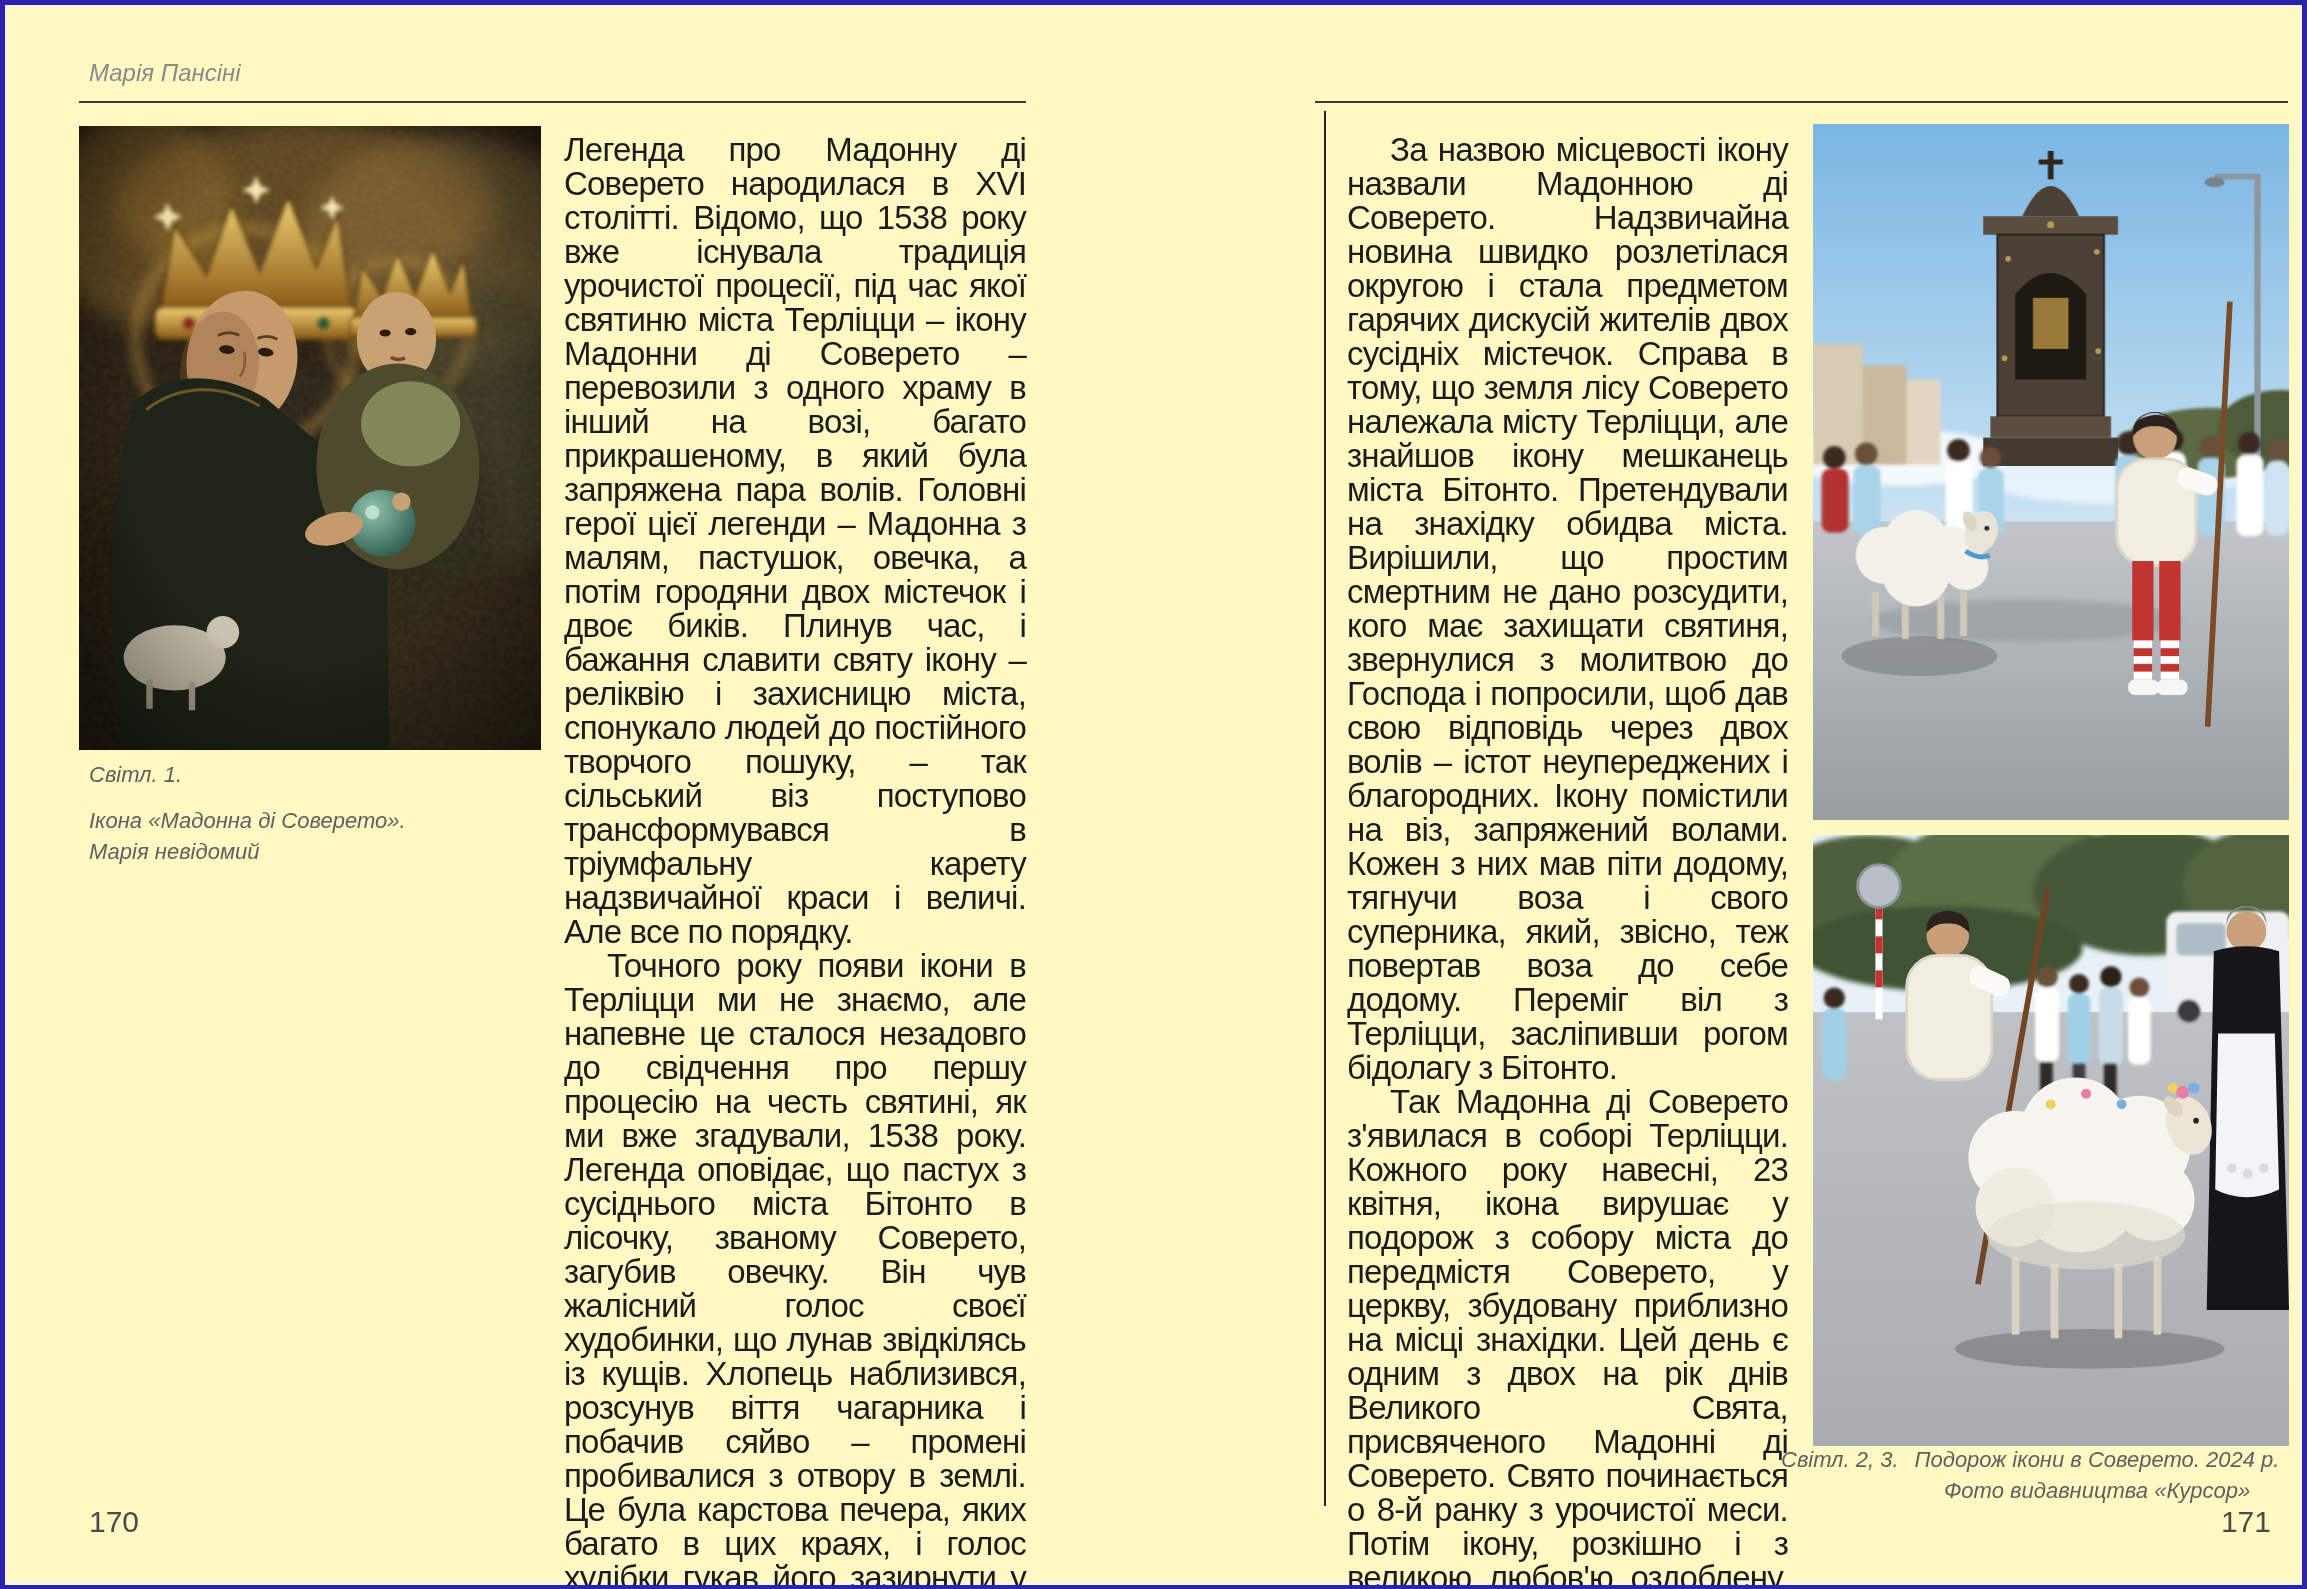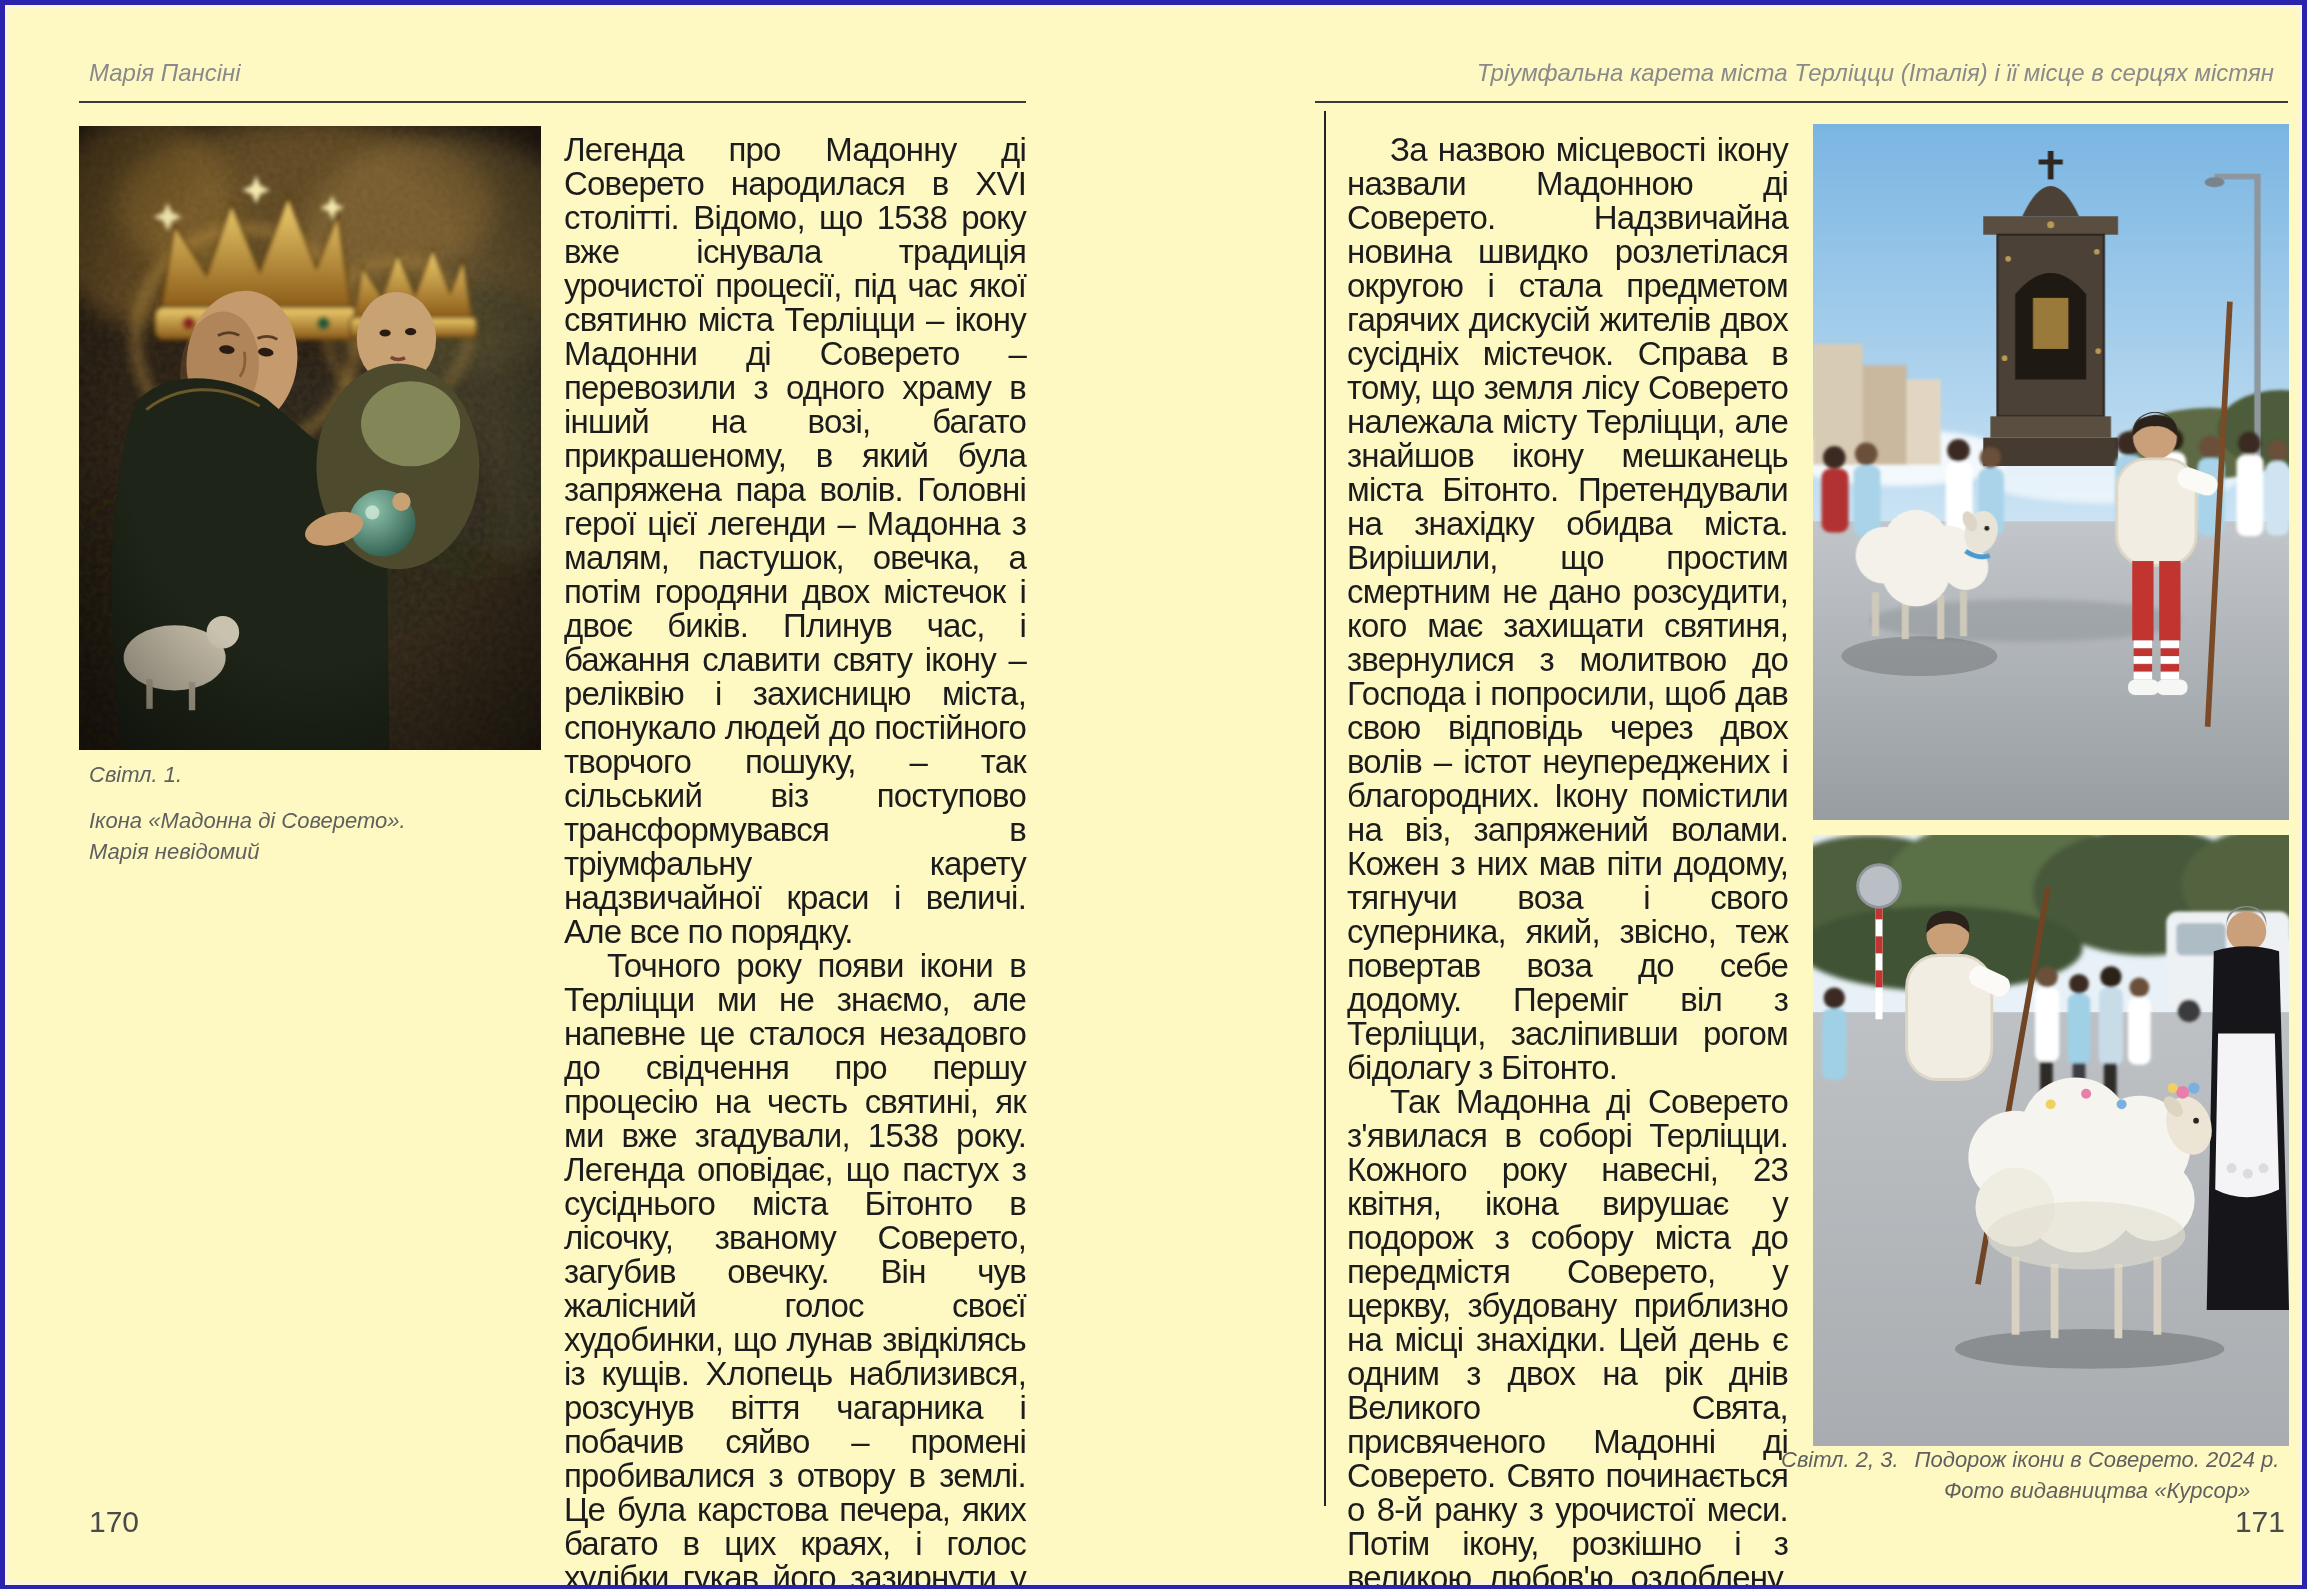--- a/index.html
+++ b/index.html
@@ -64,21 +64,21 @@
   .caption-left-label{position:absolute;left:84px;top:754px;}
   .caption-left-text{position:absolute;left:84px;top:800px;width:440px;}
   .caption-right{position:absolute;left:1776px;top:1439px;width:508px;display:flex;}
   .caption-right .cap-label{flex:0 0 124px;}
   .caption-right .cap-text{flex:1;text-align:center;}
   .page-number{
     position:absolute;top:1500px;font-size:30px;
     color:var(--pagenum-gray,#4a4a4a);
   }
   .page-number.left{left:84px;text-align:center;}
-  .page-number.right{right:17px;text-align:left;}
+  .page-number.right{right:31px;text-align:left;}
 </style>
 </head>
 <body>
 
 <div class="spread">
 
   <div class="running-head left">Марія Пансіні</div>
   <div class="head-rule left-rule"></div>
 
   <figure class="fig-icon">
@@ -178,21 +178,20 @@
     <div>Марія невідомий</div>
   </div>
 
   <div class="text-col col-left">
       <p>Легенда про Мадонну ді Соверето народилася в XVI столітті. Відомо, що 1538 року вже існувала традиція урочистої процесії, під час якої святиню міста Терліцци – ікону Мадонни ді Соверето – перевозили з одного храму в інший на возі, багато прикрашеному, в який була запряжена пара волів. Головні герої цієї легенди – Мадонна з малям, пастушок, овечка, а потім городяни двох містечок і двоє биків. Плинув час, і бажання славити святу ікону – реліквію і захисницю міста, спонукало людей до постійного творчого пошуку, – так сільський віз поступово трансформувався в тріумфальну карету надзвичайної краси і величі. Але все по порядку.</p>
       <p>Точного року появи ікони в Терліцци ми не знаємо, але напевне це сталося незадовго до свідчення про першу процесію на честь святині, як ми вже згадували, 1538 року. Легенда оповідає, що пастух з сусіднього міста Бітонто в лісочку, званому Соверето, загубив овечку. Він чув жалісний голос своєї худобинки, що лунав звідкілясь із кущів. Хлопець наблизився, розсунув віття чагарника і побачив сяйво – промені пробивалися з отвору в землі. Це була карстова печера, яких багато в цих краях, і голос худібки гукав його зазирнути у сяйво. Там пастушок знайшов ту, кого шукав – загублену овечку, а також ту, яку і не мріяв знайти – написану на дерев'яній дошці ікону Мадонни з малям, що світилася.</p>
     </div>
 
   <div class="page-number left">170</div>
 
-  <div class="running-head right">Тріумфальна карета міста Терліцци (Італія) і її місце в серцях містян</div>
   <div class="head-rule right-rule"></div>
   <div class="v-rule"></div>
 
   <div class="text-col col-right">
       <p>За назвою місцевості ікону назвали Мадонною ді Соверето. Надзвичайна новина швидко розлетілася округою і стала предметом гарячих дискусій жителів двох сусідніх містечок. Справа в тому, що земля лісу Соверето належала місту Терліцци, але знайшов ікону мешканець міста Бітонто. Претендували на знахідку обидва міста. Вирішили, що простим смертним не дано розсудити, кого має захищати святиня, звернулися з молитвою до Господа і попросили, щоб дав свою відповідь через двох волів – істот неупереджених і благородних. Ікону помістили на віз, запряжений волами. Кожен з них мав піти додому, тягнучи воза і свого суперника, який, звісно, теж повертав воза до себе додому. Переміг віл з Терліцци, засліпивши рогом бідолагу з Бітонто.</p>
       <p>Так Мадонна ді Соверето з'явилася в соборі Терліцци. Кожного року навесні, 23 квітня, ікона вирушає у подорож з собору міста до передмістя Соверето, у церкву, збудовану приблизно на місці знахідки. Цей день є одним з двох на рік днів Великого Свята, присвяченого Мадонні ді Соверето. Свято починається о 8-й ранку з урочистої меси. Потім ікону, розкішно і з великою любов'ю оздоблену, несуть на ношах на плечах чоловіки. Попереду чинно виступає біла овечка з хлопчиком-пастушком. Містяни супроводжують улюблену святиню, утворюючи довгу процесію. Кожного разу, коли ікону виносять з храму, відбувається дивне</p>
     </div>
 
   <figure class="fig-photo-top">
     <svg viewBox="0 0 671 981" preserveAspectRatio="none">

